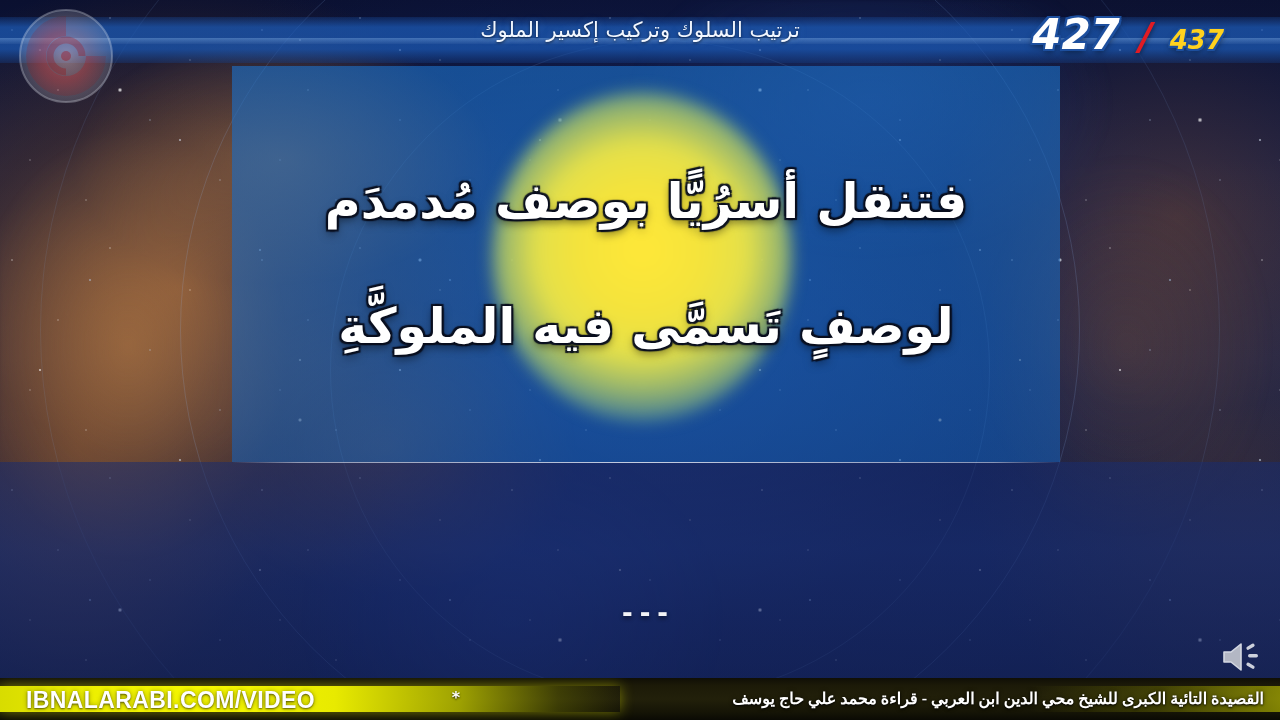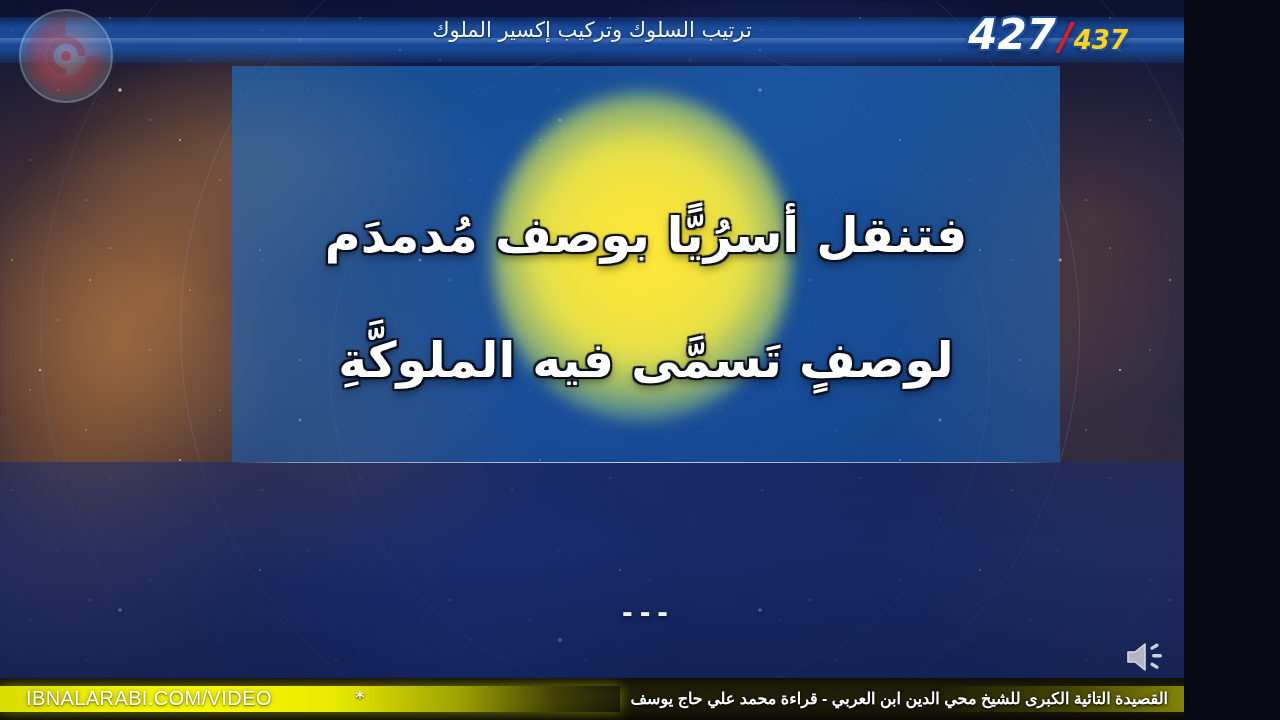--- a/index.html
+++ b/index.html
@@ -7,21 +7,21 @@
 
   html, body {
     width:1280px; height:720px;
     overflow:hidden;
     background:#060814;
     font-family:"DejaVu Sans", sans-serif;
   }
 
   #stage {
     position:relative;
-    width:1184px; height:720px;
+    width:1280px; height:720px;
     overflow:hidden;
   }
 
   
   .bg-base {
     position:absolute; inset:0;
     background:
       radial-gradient(ellipse 520px 420px at 14% 40%, rgba(196,118,48,0.55) 0%, rgba(120,68,26,0.30) 42%, rgba(20,22,48,0) 74%),
       radial-gradient(ellipse 420px 500px at 6% 62%, rgba(170,96,38,0.45) 0%, rgba(60,40,30,0.18) 50%, rgba(10,14,40,0) 78%),
       radial-gradient(ellipse 460px 380px at 92% 30%, rgba(150,86,40,0.34) 0%, rgba(30,30,60,0.12) 52%, rgba(8,12,36,0) 80%),
@@ -113,21 +113,21 @@
     color:#f2f7ff;
     letter-spacing:0.3px;
     text-shadow:0 1px 3px rgba(0,0,0,0.65), 0 0 8px rgba(120,180,255,0.35);
     white-space:nowrap;
   }
 
   
   .counter {
     position:absolute; top:14px; right:56px;
     z-index:9;
-    display:flex; align-items:baseline; gap:0px;
+    display:flex; align-items:baseline; gap:16px;
     font-family:"DejaVu Sans", sans-serif;
     font-style:italic;
     font-weight:bold;
   }
   .counter .cur {
     font-size:42px;
     color:#ffffff;
     line-height:1;
     text-shadow:
       -2px 0 0 #1d4f9e, 2px 0 0 #1d4f9e, 0 -2px 0 #1d4f9e, 0 2px 0 #1d4f9e,
@@ -197,21 +197,20 @@
   }
 
   
   .verse-wrap {
     position:absolute; left:232px; top:66px; width:828px; height:396px;
     z-index:7;
     display:flex; flex-direction:column;
     justify-content:center; align-items:center;
     gap:63px;
     direction:rtl;
-    margin-top:34px;
   }
   .verse-line {
     font-family:"DejaVu Sans", sans-serif;
     font-size:49px;
     font-weight:bold;
     color:#ffffff;
     white-space:nowrap;
     letter-spacing:0.5px;
     line-height:1.25;
     text-shadow:
@@ -265,31 +264,31 @@
     box-shadow:0 0 14px rgba(230,235,0,0.45);
   }
   .footer-yellow-r {
     position:absolute; right:0; top:8px; height:26px; width:250px;
     background:linear-gradient(270deg,
       rgba(214,218,0,0.55) 0%, rgba(150,154,0,0.30) 48%, rgba(40,42,0,0) 100%);
   }
   .footer-site {
     position:absolute; left:26px; top:9px;
     font-family:"Liberation Sans", sans-serif;
-    font-size:20px;
-    font-weight:normal;
+    font-size:23px;
+    font-weight:bold;
     color:#ffffff;
     letter-spacing:0.4px;
     z-index:3;
     text-shadow:0 1px 2px rgba(0,0,0,0.55), 0 0 5px rgba(0,0,0,0.35);
   }
   .footer-credit {
     position:absolute; right:16px; top:11px;
     direction:rtl;
-    font-family:Liberation Sans, sans-serif;
+    font-family:Liberation Serif, serif;
     font-size:16px;
     font-weight:bold;
     color:#ffffff;
     white-space:nowrap;
     z-index:3;
     text-shadow:0 1px 2px rgba(0,0,0,0.85), 0 0 4px rgba(0,0,0,0.7);
   }
   .footer-star {
     position:absolute; right:820px; top:10px;
     font-size:16px; color:#ffffff; font-weight:bold;

